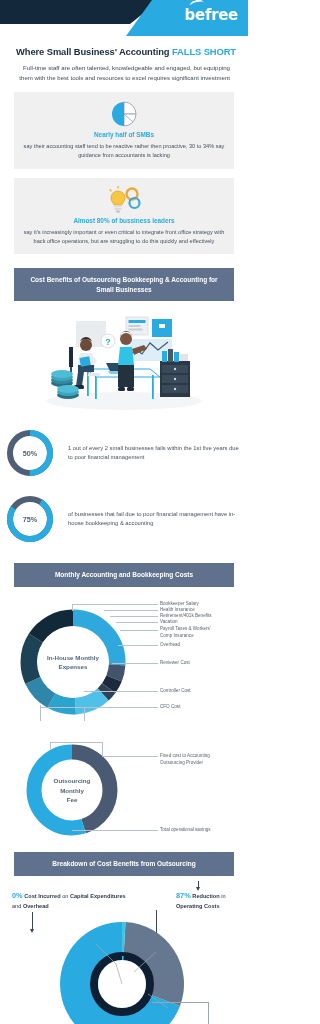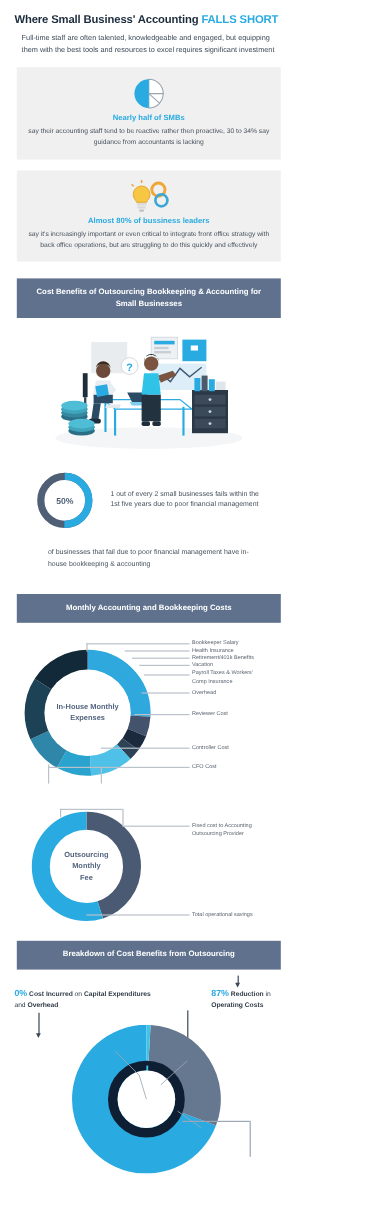--- a/index.html
+++ b/index.html
@@ -29,21 +29,21 @@
     color: #ffffff; font-size: 15px; font-weight: bold; letter-spacing: -0.3px;
     font-family: "DejaVu Sans", sans-serif;
   }
   .logo .swoosh {
     position: absolute; left: 5px; top: -6px; width: 14px; height: 8px;
     border-top: 2px solid #ffffff; border-radius: 60% 60% 0 0;
     transform: rotate(-12deg);
   }
 
   
-  .title-wrap { padding: 10px 12px 0; text-align: left; }
+  .title-wrap { padding: 10px 12px 0; text-align: right; }
   .main-title {
     font-size: 9.4px; font-weight: bold; color: #1a2b3c; letter-spacing: -0.1px;
   }
   .main-title .accent { color: #29abe2; }
   .subtitle {
     margin-top: 6px; font-size: 6.1px; line-height: 1.65; color: #3d4a57;
     padding: 0 6px;
   }
 
   
@@ -63,21 +63,21 @@
   .section-bar {
     margin: 14px 14px 0; background: #5f718d; color: #ffffff;
     text-align: center; font-size: 6.5px; font-weight: bold; line-height: 1.5;
     padding: 7px 10px;
   }
 
   
   .illus { margin-top: 8px; height: 104px; position: relative; }
 
   
-  .pct-row { display: flex; align-items: center; padding: 0 28px; margin-top: 14px; }
+  .pct-row { display: flex; align-items: center; padding: 0 4px; margin-top: 14px; }
   .pct-ring { position: relative; width: 52px; height: 52px; flex: 0 0 52px; }
   .pct-ring .hole {
     position: absolute; left: 11px; top: 11px; width: 30px; height: 30px;
     background: #ffffff; border-radius: 50%;
     display: flex; align-items: center; justify-content: center;
   }
   .pct-label { font-size: 7.2px; font-weight: bold; color: #4f5f76; }
   .pct-text { margin-left: 12px; font-size: 5.8px; line-height: 1.7; color: #46515c; }
 
   
@@ -110,20 +110,28 @@
     border-left: 2.5px solid transparent; border-right: 2.5px solid transparent;
     border-top: 4px solid #3a4757;
   }
   svg { display: block; }
 </style>
 </head>
 <body>
 
 <div class="page">
 
+  <div class="header">
+    <div class="header-dark"></div>
+    <div class="header-blue"></div>
+    <div class="logo">
+      <span class="swoosh"></span>
+      <span>befree</span>
+    </div>
+  </div>
 
   <div class="title-wrap">
     <div class="main-title">
       <span>Where Small Business' Accounting </span><span class="accent">FALLS SHORT</span>
     </div>
     <div class="subtitle">Full-time staff are often talented, knowledgeable and engaged, but equipping them with the  best tools and resources to excel requires significant investment</div>
   </div>
 
   <div class="card">
     <div class="card-icon">
@@ -236,20 +244,29 @@
         <circle cx="26" cy="26" r="20" fill="none" stroke="#29abe2" stroke-width="6" stroke-dasharray="62.8 125.6" transform="rotate(-90 26 26)"></circle>
       </svg>
       <div class="hole">
         <span class="pct-label">50%</span>
       </div>
     </div>
     <div class="pct-text">1 out of every 2 small businesses fails within the 1st five years due to poor financial management</div>
   </div>
 
   <div class="pct-row">
+    <div class="pct-ring">
+      <svg width="52" height="52" viewBox="0 0 52 52">
+        <circle cx="26" cy="26" r="20" fill="none" stroke="#4f5f76" stroke-width="6"></circle>
+        <circle cx="26" cy="26" r="20" fill="none" stroke="#29abe2" stroke-width="6" stroke-dasharray="94.2 125.6" transform="rotate(-58 26 26)"></circle>
+      </svg>
+      <div class="hole">
+        <span class="pct-label">75%</span>
+      </div>
+    </div>
     <div class="pct-text">of businesses that fail due to poor financial management have in-house bookkeeping &amp; accounting</div>
   </div>
 
   <div class="section-bar" style="margin-top:18px;">Monthly Accounting and Bookkeeping Costs</div>
 
   <div class="chart-block" style="height:135px;">
     <div class="donut" style="position:absolute;left:14px;top:6px;width:118px;height:118px;">
       <svg width="118" height="118" viewBox="0 0 118 118">
         <g transform="rotate(-90 59 59)">
           <circle cx="59" cy="59" r="44" fill="none" stroke="#2fa8dd" stroke-width="17" stroke-dasharray="71.9 204.5" stroke-dashoffset="0"></circle>

